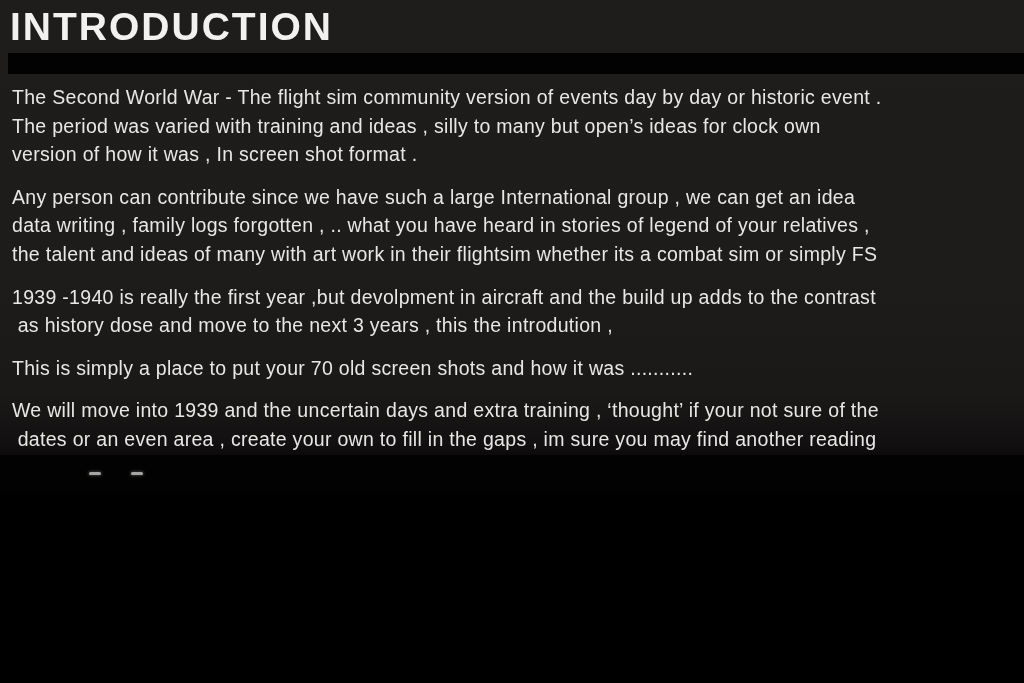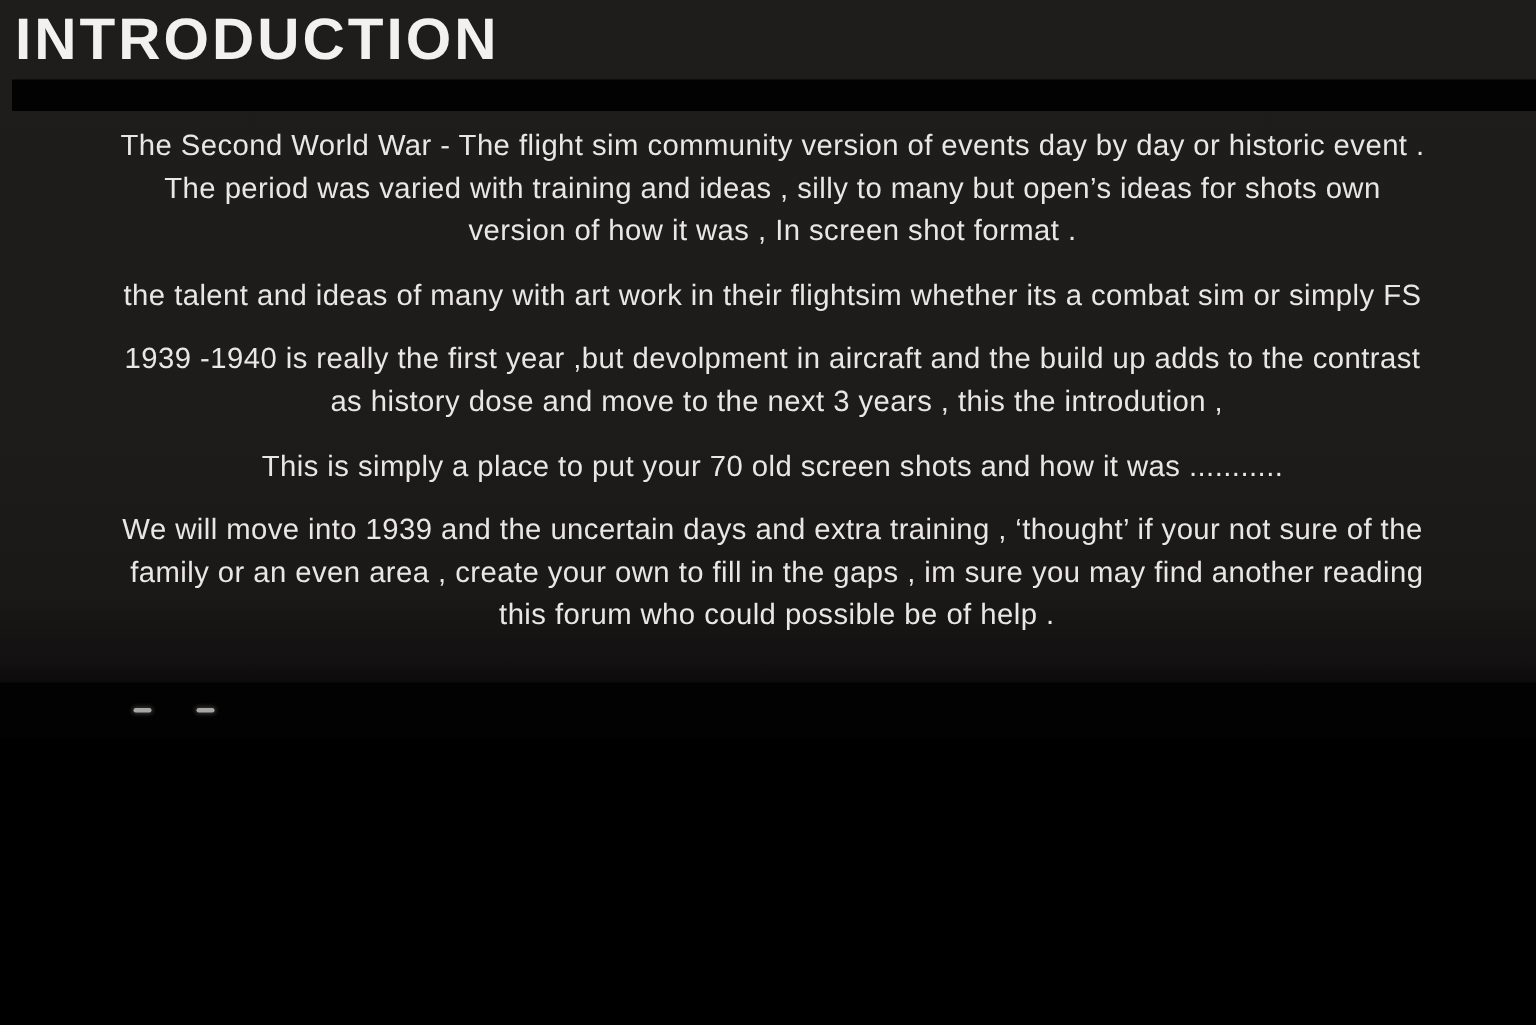--- a/index.html
+++ b/index.html
@@ -33,21 +33,20 @@
     height: 21px;
     margin: 3px 0 0 8px;
     background: #020202;
   }
   .content {
     padding: 9px 6px 0 12px;
     color: #e9e7e6;
     font-size: 19.5px;
     line-height: 28.6px;
     letter-spacing: 0.3px;
-    text-align: center;
   }
   .para {
     margin: 0 0 14px 0;
   }
   .para.gap-lg { margin-top: 8px; }
   .line {
     white-space: pre-wrap;
   }
   .footer-bar {
     position: absolute;
@@ -73,40 +72,42 @@
 <div id="screen">
 
   <h1 class="page-title">INTRODUCTION</h1>
 
   <div class="title-underline-bar"></div>
 
   <div class="content">
 
     <div class="para">
       <div class="line">The Second World War - The flight sim community version of events day by day or historic event .</div>
-      <div class="line">The period was varied with training and ideas , silly to many but open’s ideas for shots own</div>
+      <div class="line">The period was varied with training and ideas , silly to many but open’s ideas for clock own</div>
       <div class="line">version of how it was , In screen shot format .</div>
     </div>
 
     <div class="para">
+      <div class="line">Any person can contribute since we have such a large International group , we can get an idea</div>
+      <div class="line">data writing , family logs forgotten , .. what you have heard in stories of legend of your relatives ,</div>
       <div class="line">the talent and ideas of many with art work in their flightsim whether its a combat sim or simply FS</div>
     </div>
 
     <div class="para gap-lg">
       <div class="line">1939 -1940 is really the first year ,but devolpment in aircraft and the build up adds to the contrast</div>
       <div class="line"> as history dose and move to the next 3 years , this the introdution ,</div>
     </div>
 
     <div class="para gap-lg">
       <div class="line">This is simply a place to put your 70 old screen shots and how it was ...........</div>
     </div>
 
     <div class="para gap-lg">
       <div class="line">We will move into 1939 and the uncertain days and extra training , ‘thought’ if your not sure of the</div>
-      <div class="line"> family or an even area , create your own to fill in the gaps , im sure you may find another reading</div>
+      <div class="line"> dates or an even area , create your own to fill in the gaps , im sure you may find another reading</div>
       <div class="line"> this forum who could possible be of help .</div>
     </div>
 
   </div>
 
   <div class="footer-bar">
     <div class="footer-dash d1"></div>
     <div class="footer-dash d2"></div>
   </div>
 

